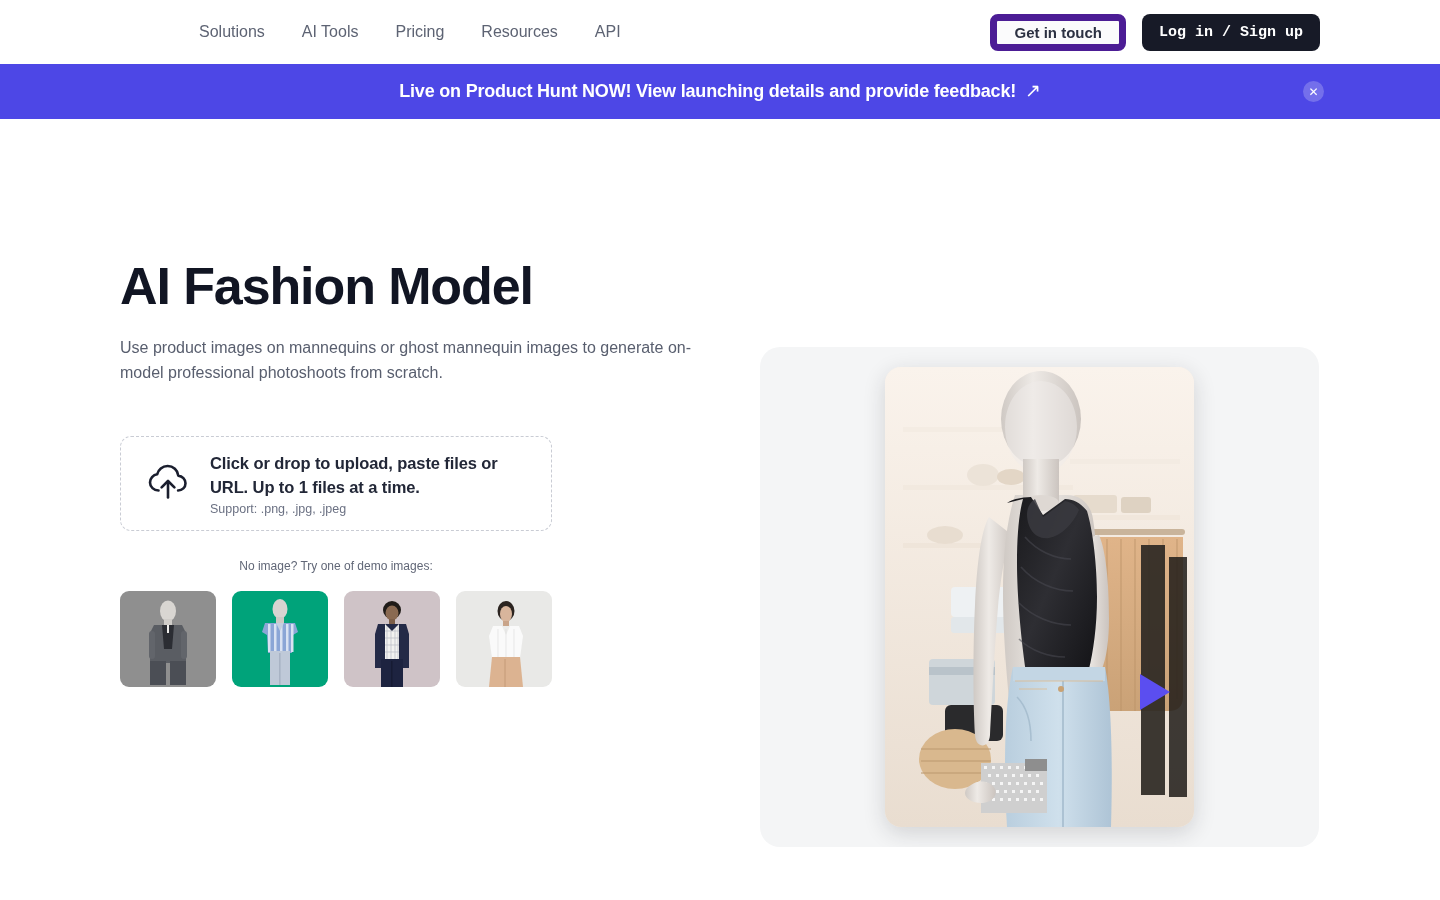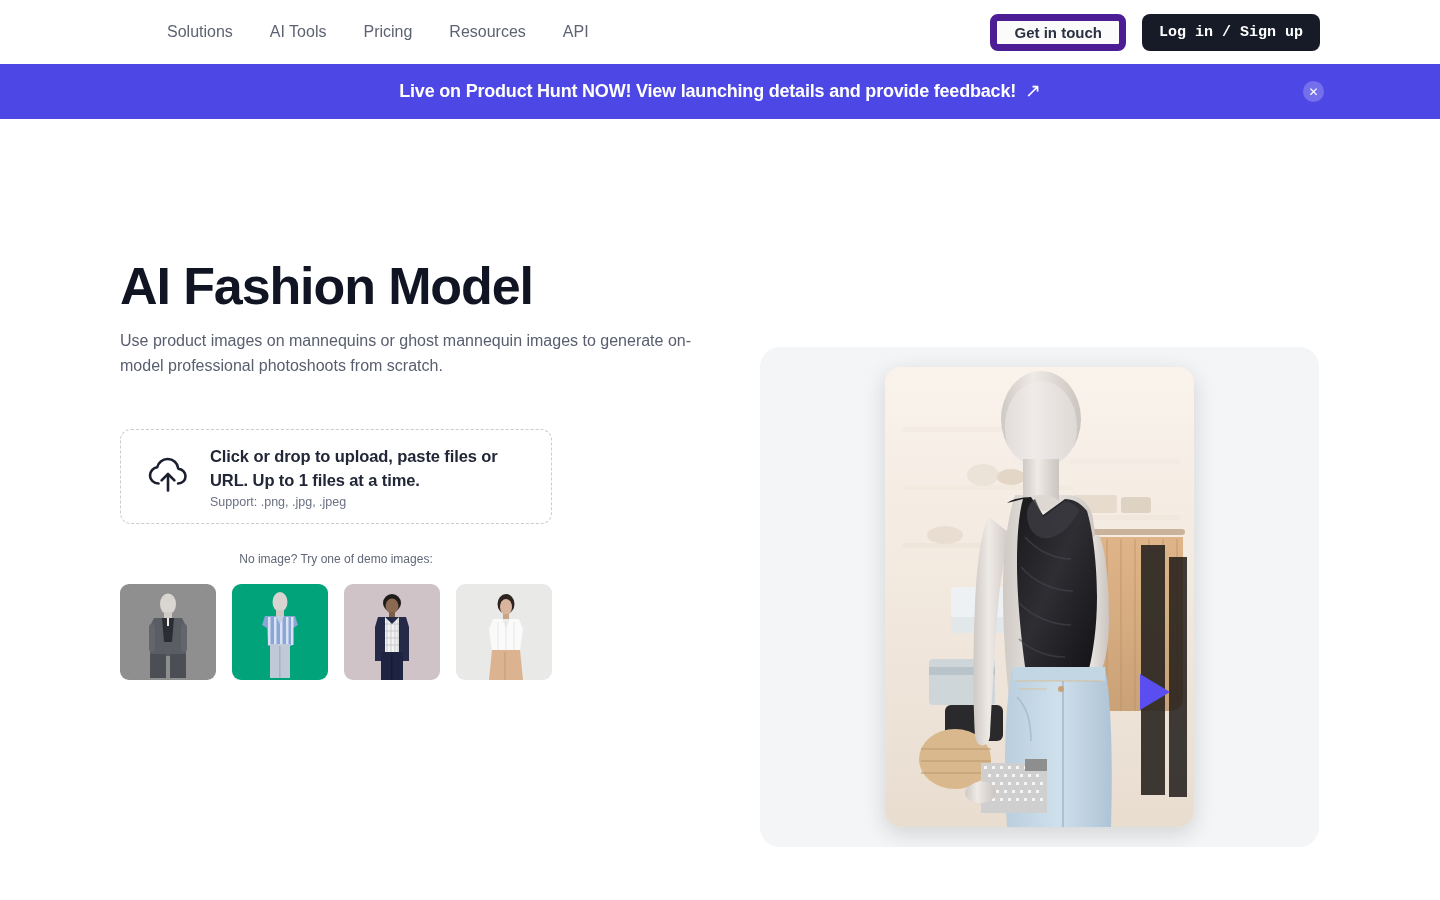--- a/index.html
+++ b/index.html
@@ -72,21 +72,21 @@
     gap: 0;
     margin-left: 167px;
   }
   .nav-item {
     font-size: 16px;
     color: #5d6373;
     padding: 0 37px 0 0;
     white-space: nowrap;
     cursor: pointer;
   }
-  .nav-item:first-child { padding-left: 0; }
+  .nav-item:first-child { padding-left: 0; margin-left: 32px; }
 
   .header-actions {
     position: absolute;
     right: 120px;
     display: flex;
     align-items: center;
     gap: 16px;
   }
   .btn-ghost {
     height: 37px;
@@ -177,21 +177,21 @@
 
   .page-title {
     font-size: 52px;
     line-height: 60px;
     font-weight: 700;
     letter-spacing: -1.1px;
     color: #111523;
   }
 
   .page-sub {
-    margin-top: 13px;
+    margin-top: 20px;
     font-size: 16px;
     line-height: 24.5px;
     color: #585e6e;
     max-width: 585px;
   }
 
   .upload-box {
     margin-top: 51px;
     width: 432px;
     height: 95px;

